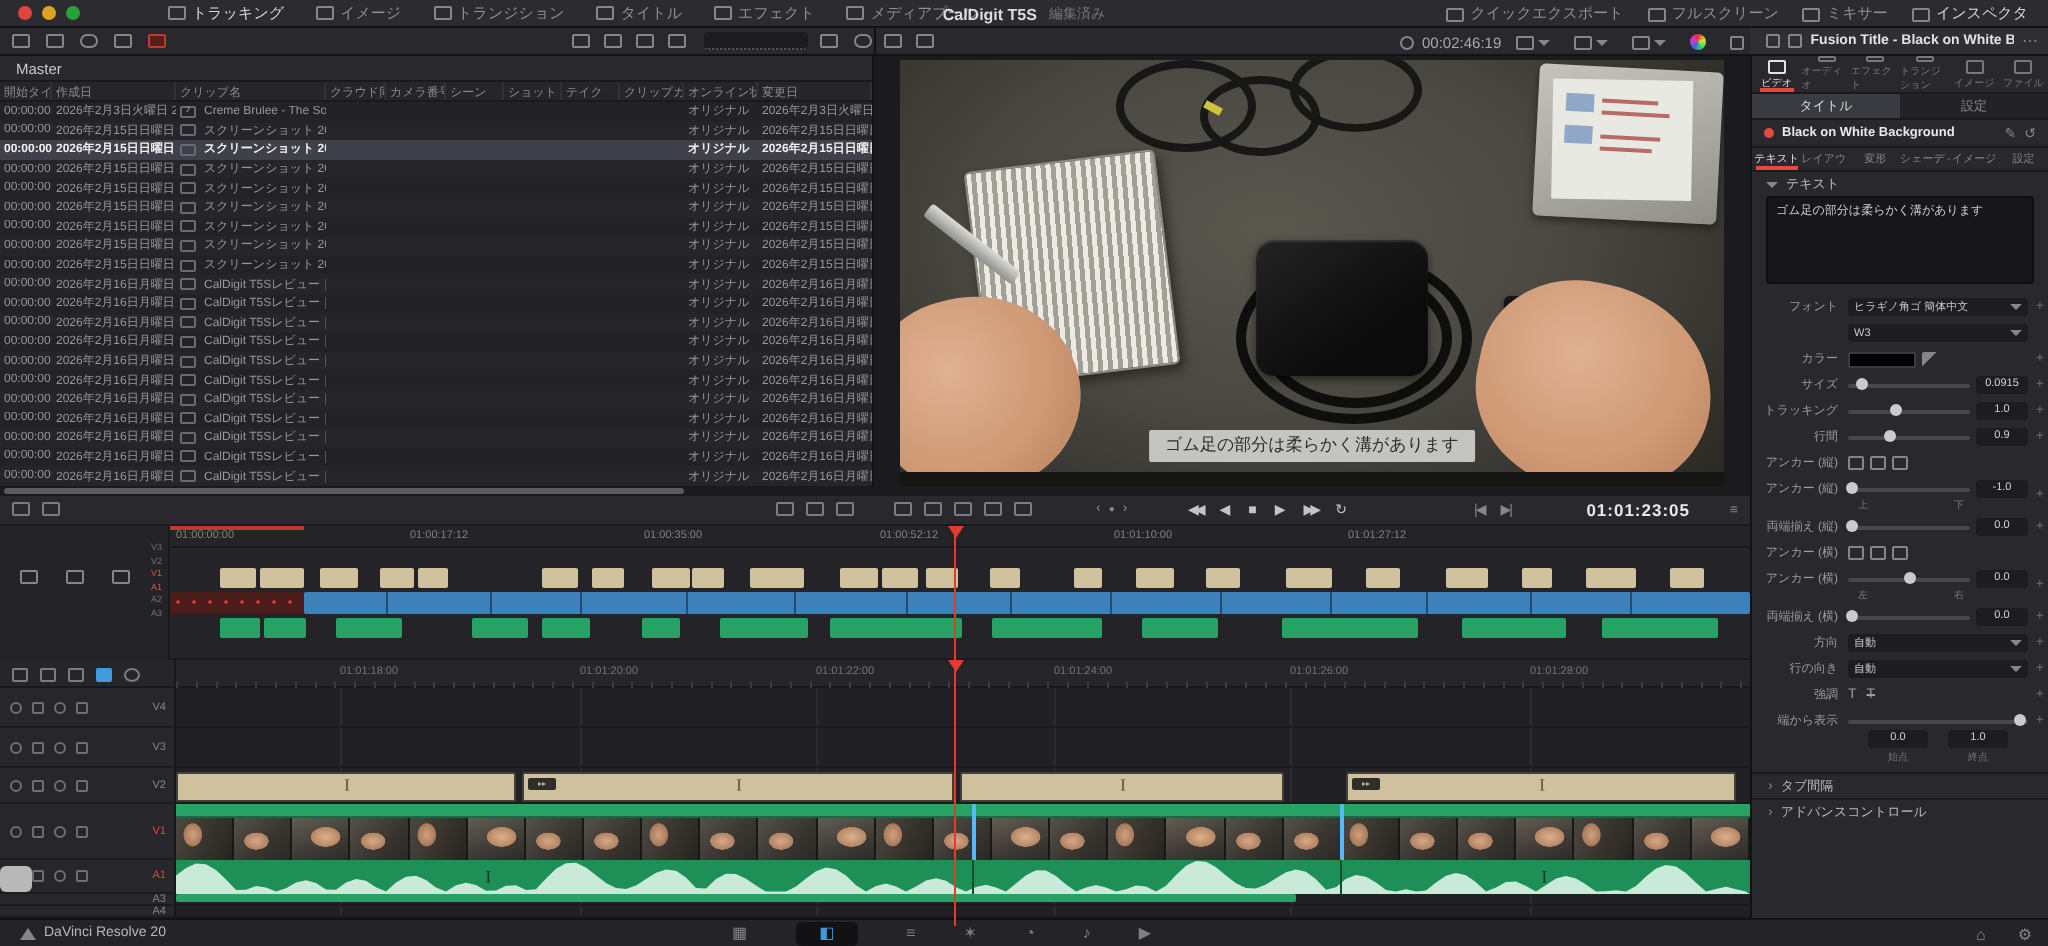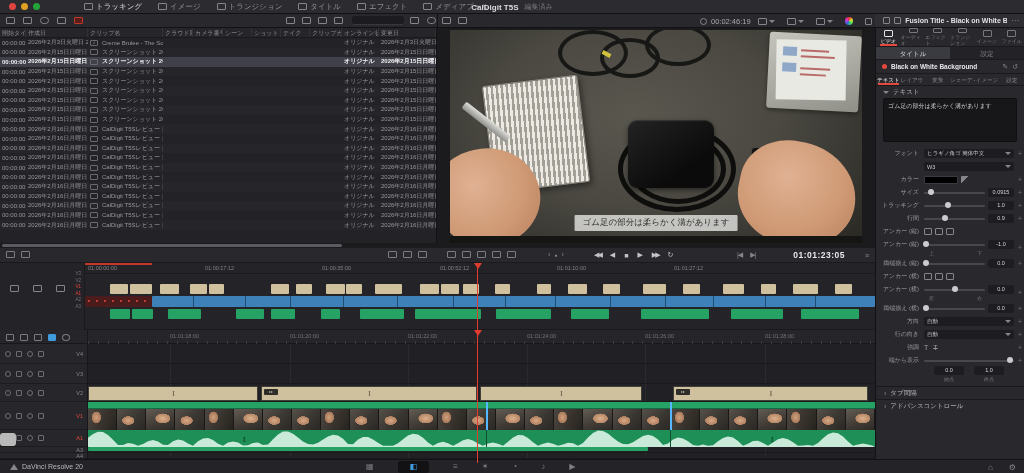--- a/index.html
+++ b/index.html
@@ -242,20 +242,42 @@
         <span class="menu-item">
           <i class="mi-g tbico"></i>
           <span>メディアプール</span>
         </span>
       </span>
   </div>
   <div id="mb-title" class="abs">
     <span class="t">CalDigit T5S</span>
     <span class="s">編集済み</span>
   </div>
+  <div id="mb-right" class="abs">
+
+      <span class="menu-item">
+        <i class="mi-g tbico"></i>
+        <span>クイックエクスポート</span>
+      </span>
+
+      <span class="menu-item">
+        <i class="mi-g tbico"></i>
+        <span>フルスクリーン</span>
+      </span>
+
+      <span class="menu-item">
+        <i class="mi-g tbico"></i>
+        <span>ミキサー</span>
+      </span>
+
+      <span class="menu-item on">
+        <i class="mi-g tbico"></i>
+        <span>インスペクタ</span>
+      </span>
+    </div>
 
   <div id="hdr2" class="abs"></div>
   <div id="mp-tools" class="abs">
     <i class="tbico"></i>
     <i class="tbico"></i>
     <i class="tbico" style="border-radius:4px"></i>
     <i class="tbico"></i>
     <i class="tbico red"></i>
   </div>
   <div id="mp-views" class="abs">
@@ -289,20 +311,23 @@
       </span>
     <span class="ddgrp">
         <i class="tbico"></i>
         <i class="chev"></i>
       </span>
     <i id="color-dot"></i>
     <i class="tbico" style="width:7px"></i>
   </div>
 
   <div id="mediapool" class="abs">
+    <div id="bin-bar">
+      <span>Master</span>
+    </div>
     <div id="thead">
       <span class="c-tc">開始タイムコード</span>
       <span class="c-cr">作成日</span>
       <span class="c-nm">クリップ名</span>
       <span class="c-cl">クラウド同期</span>
       <span class="c-cam">カメラ番号</span>
       <span class="c-sc">シーン</span>
       <span class="c-sh">ショット</span>
       <span class="c-tk">テイク</span>
       <span class="c-co">クリップカラー</span>

